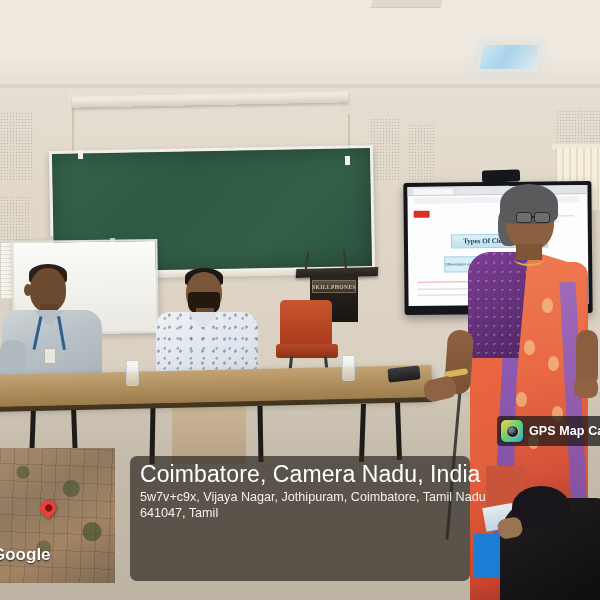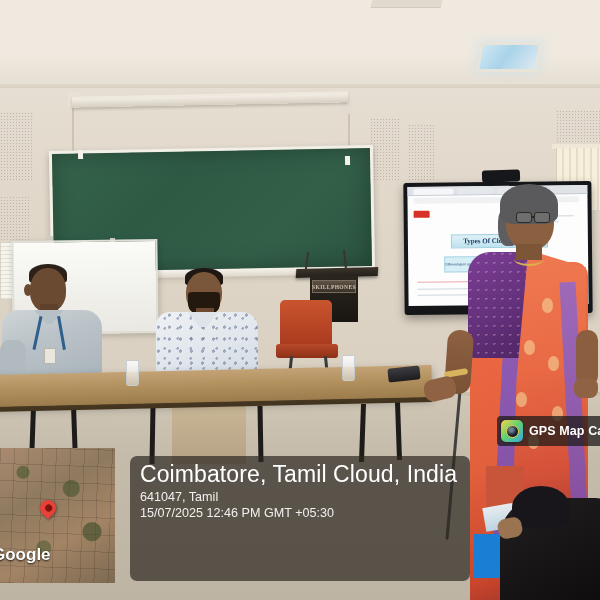--- a/index.html
+++ b/index.html
@@ -610,19 +610,19 @@
     </div>
     <div class="gps-label">GPS Map Camera</div>
   </div>
 
   <div class="overlay-wrap">
     <div class="map-thumb">
       <div class="map-pin"></div>
       <div class="google-wm">Google</div>
     </div>
     <div class="info-panel">
-      <div class="info-city">Coimbatore, Tamil Cloud, India</div>
+      <div class="info-city">Coimbatore, Camera Nadu, India</div>
+      <div class="info-line">5w7v+c9x, Vijaya Nagar, Jothipuram, Coimbatore, Tamil Nadu</div>
       <div class="info-line">641047, Tamil</div>
-      <div class="info-line">15/07/2025 12:46 PM GMT +05:30</div>
     </div>
   </div>
 
 </div>
 
 </body></html>

